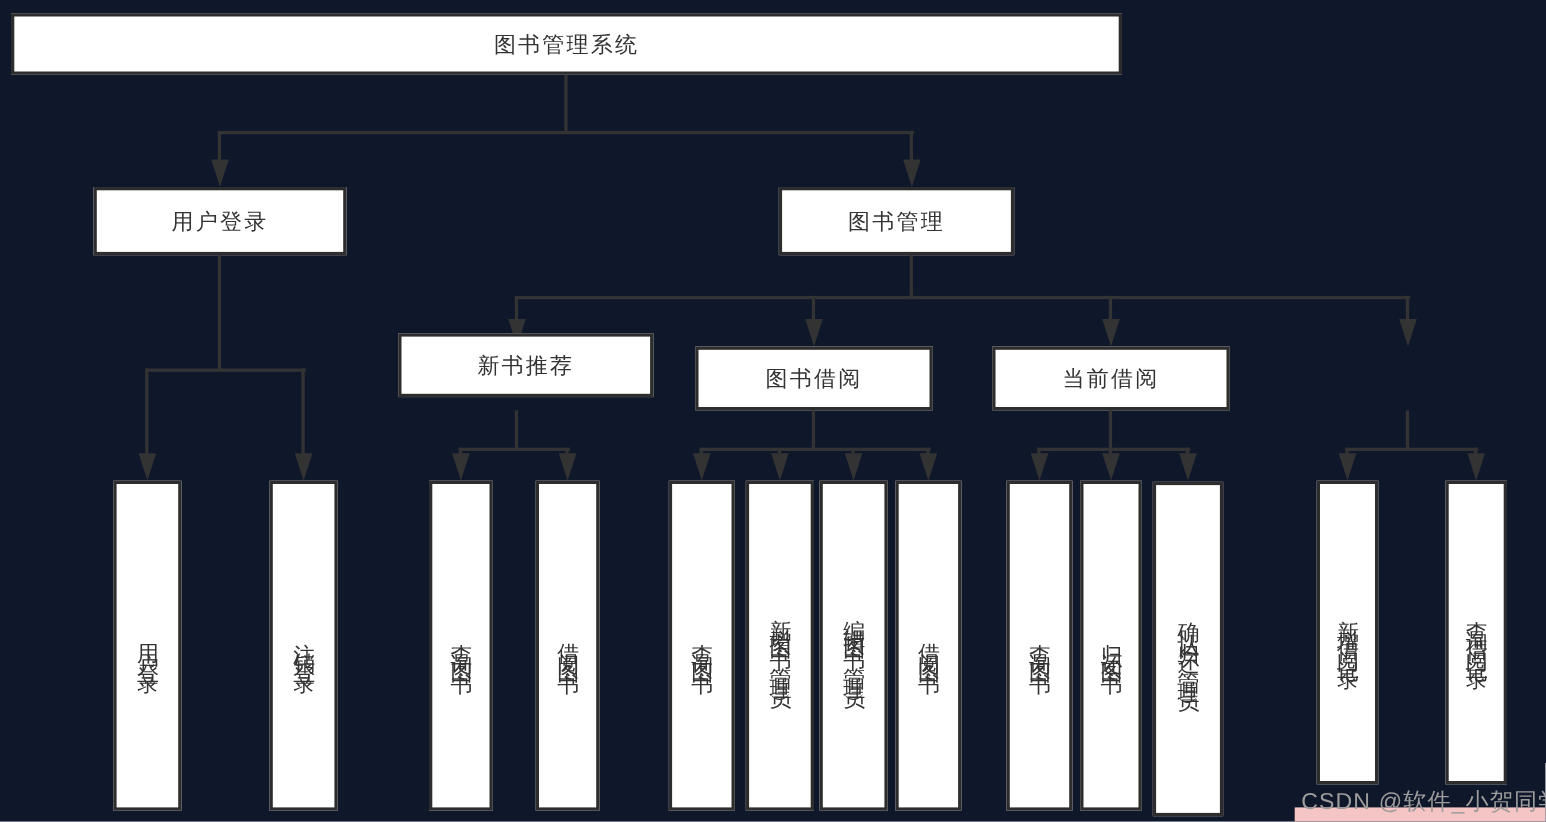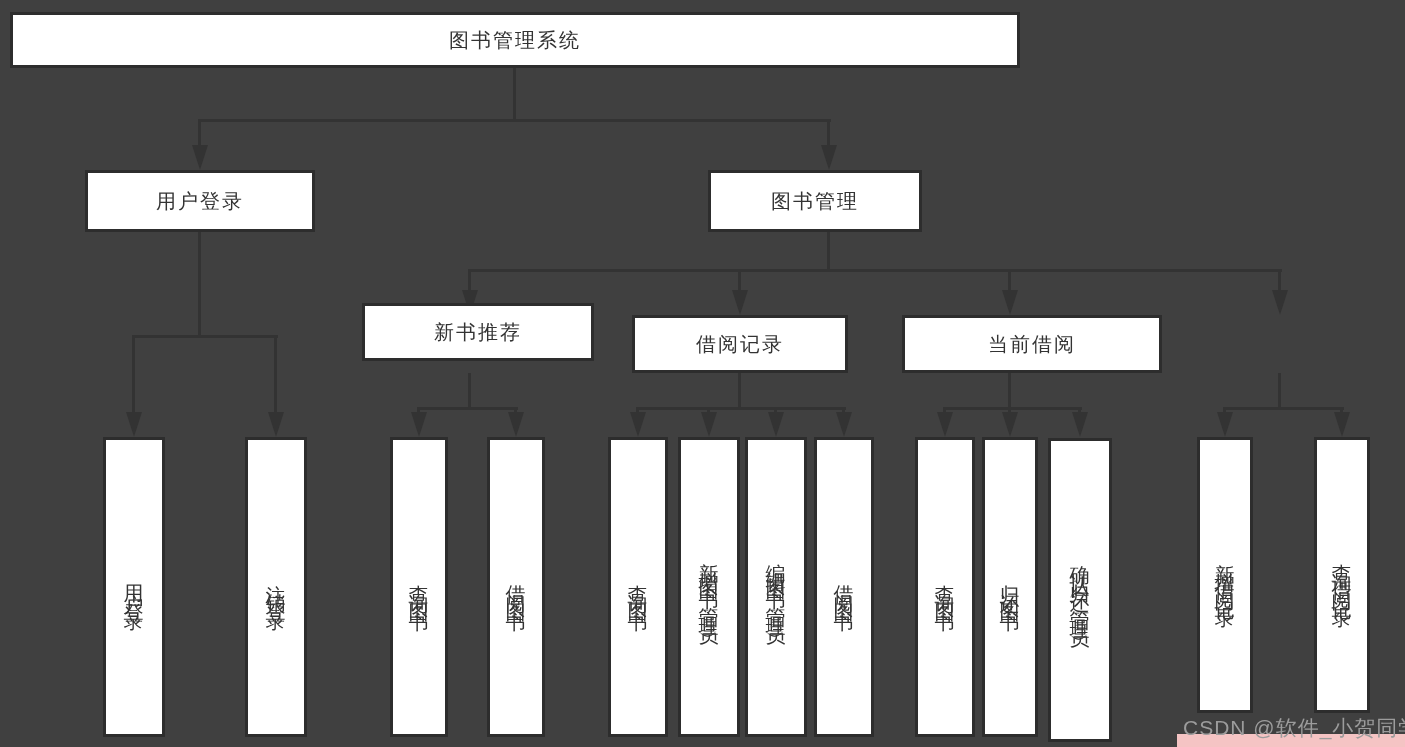--- a/index.html
+++ b/index.html
@@ -1,17 +1,17 @@
 <!DOCTYPE html>
 <html><head>
 <meta charset="utf-8">
 <style>
   html,body{margin:0;padding:0;background:#ffffff;}
   #canvas{
-    position:relative;width:1405px;height:747px;background:#404040;overflow:hidden;
+    position:relative;width:1405px;height:747px;background:#0f172a;overflow:hidden;
     font-family:"Liberation Sans","DejaVu Sans",sans-serif;color:#333333;
   }
   .hbox{
     position:absolute;box-sizing:border-box;border:3px solid #2d2d2d;background:#ffffff;
     display:flex;align-items:center;justify-content:center;
     font-size:20px;letter-spacing:2px;color:#333333;
   }
   .vbox{
     position:absolute;box-sizing:border-box;border:3px solid #2d2d2d;background:#ffffff;
     display:flex;align-items:center;justify-content:center;
@@ -71,23 +71,23 @@
   <div class="arr" style="left:732px;top:290px"></div>
   <div class="vl" style="left:1008px;top:269px;height:25px"></div>
   <div class="arr" style="left:1002px;top:290px"></div>
   <div class="vl" style="left:1278px;top:269px;height:25px"></div>
   <div class="arr" style="left:1272px;top:290px"></div>
 
   <div class="hbox" style="left:362px;top:303px;width:232px;height:58px">
     <span>新书推荐</span>
   </div>
   <div class="hbox" style="left:632px;top:315px;width:216px;height:58px">
-    <span>借阅记录</span>
+    <span>图书借阅</span>
   </div>
-  <div class="hbox" style="left:902px;top:315px;width:260px;height:58px">
+  <div class="hbox" style="left:902px;top:315px;width:216px;height:58px">
     <span>当前借阅</span>
   </div>
 
   <div class="vl" style="left:468px;top:373px;height:36px"></div>
   <div class="hl" style="left:417px;top:407px;width:101px"></div>
   <div class="vl" style="left:417px;top:407px;height:9px"></div>
   <div class="arr" style="left:411px;top:412px"></div>
   <div class="vl" style="left:514px;top:407px;height:9px"></div>
   <div class="arr" style="left:508px;top:412px"></div>
 

